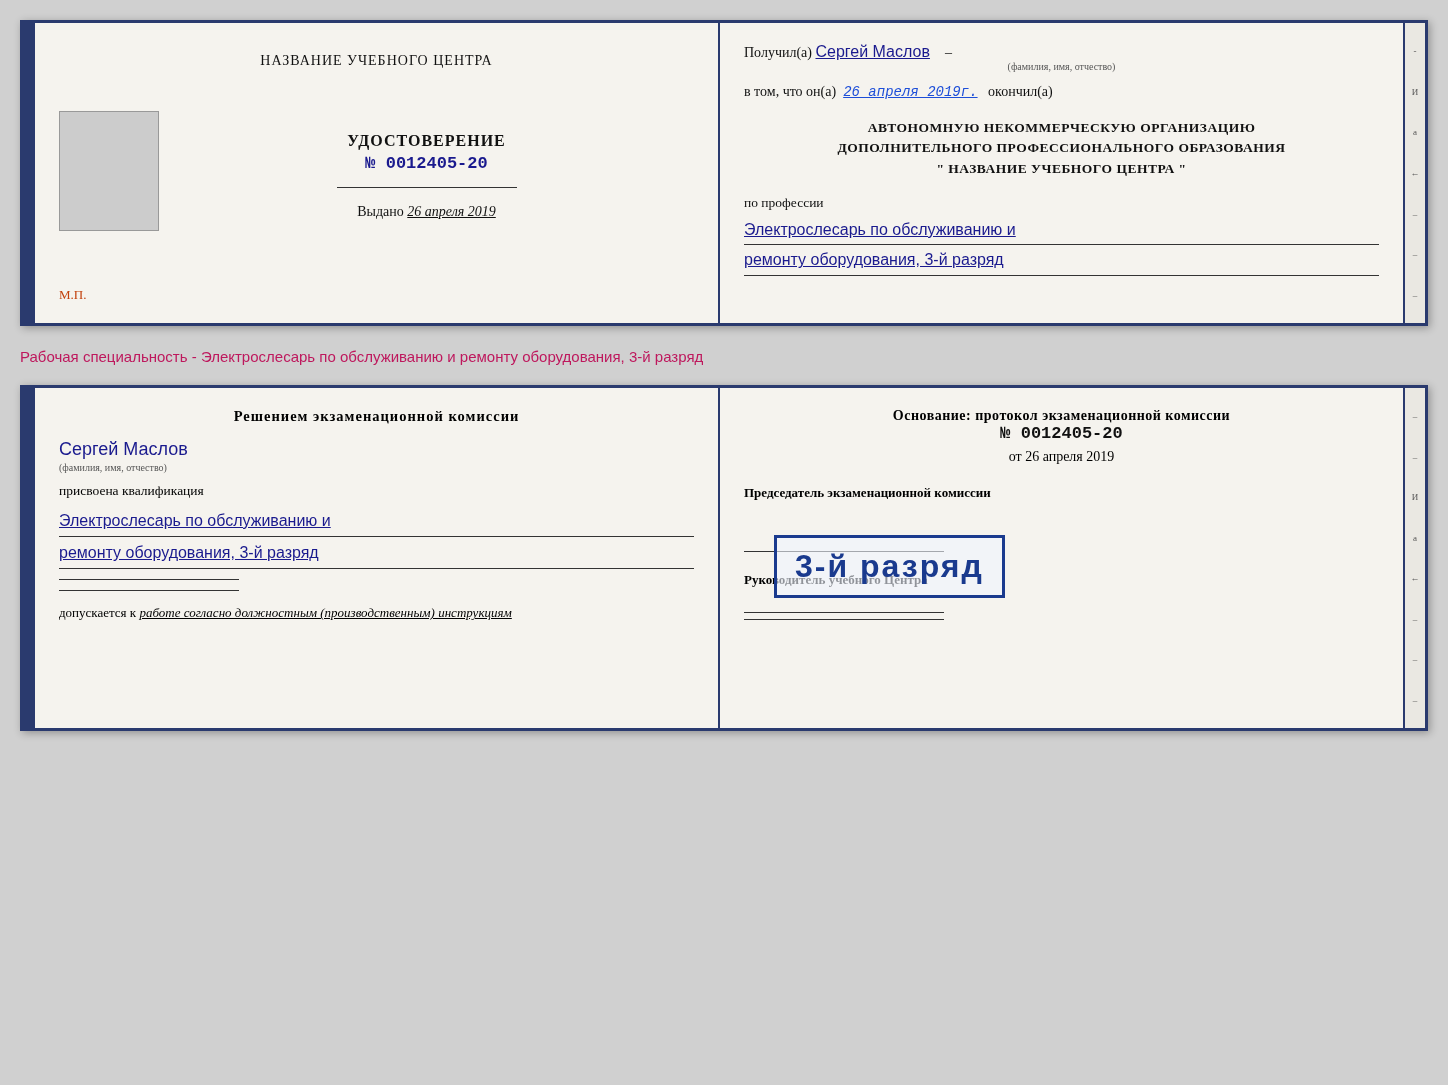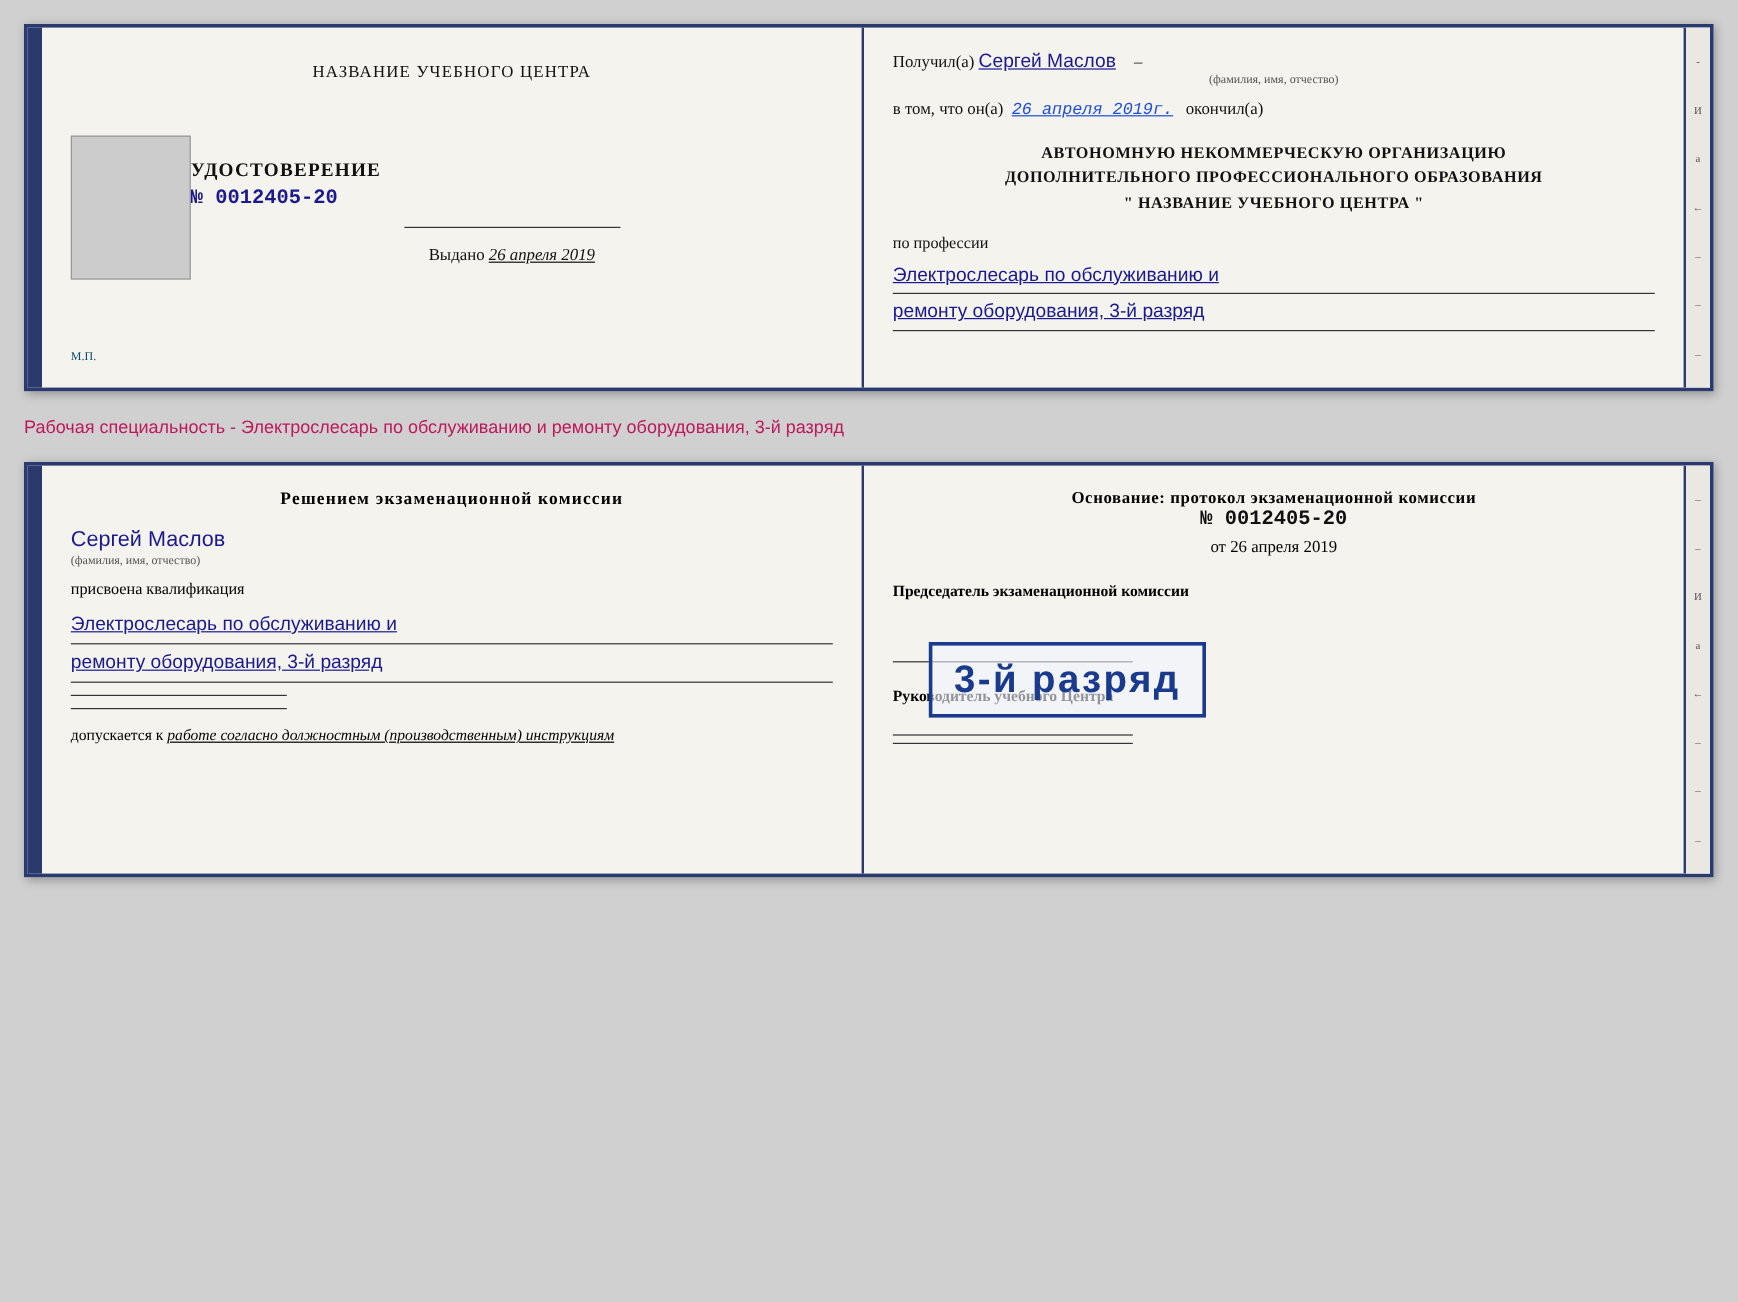--- a/index.html
+++ b/index.html
@@ -55,21 +55,21 @@
 
     .photo-placeholder {
       width: 100px;
       height: 120px;
       background: #ccc;
       border: 1px solid #999;
       margin: 10px 0;
     }
 
     .udostoverenie-block {
-      text-align: left;
+      text-align: center;
       margin: 10px 0;
     }
 
     .udostoverenie-title {
       font-size: 16px;
       font-weight: bold;
       letter-spacing: 1px;
       color: #111;
     }
 
@@ -87,22 +87,22 @@
       margin-top: 16px;
       text-align: center;
     }
 
     .vydano-date {
       font-style: italic;
       text-decoration: underline;
     }
 
     .mp-label {
-      font-size: 10px;
-      color: #0c4a6e;
+      font-size: 13px;
+      color: #c2410c;
       align-self: flex-start;
       margin-top: 25px;
     }
 
     
     .top-right {
       font-size: 13.5px;
       color: #111;
     }
 

